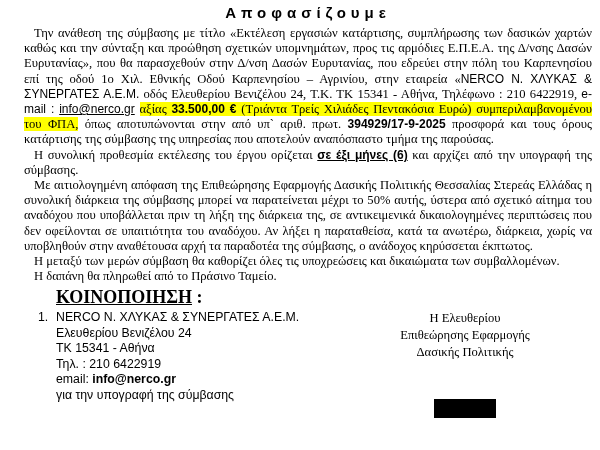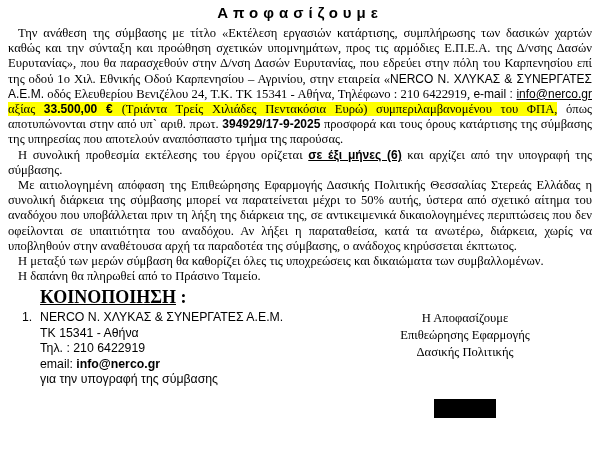--- a/index.html
+++ b/index.html
@@ -2,21 +2,21 @@
 <html lang="el" style="--highlight: #ffff00; --redaction: #000000;"><head>
 <meta charset="utf-8">
 <style>
   html, body { margin:0; padding:0; }
   body {
     width:600px; height:450px; overflow:hidden;
     background:#ffffff; color:#000000;
     font-family:"Liberation Serif", serif;
     font-size:12.6px;
   }
-  .page { padding:2px 8px 0 8px; }
+  .page { padding:2px 8px 0 24px; }
   .title {
     margin:2px 0 5px 0;
     text-align:center;
     font-family:"Liberation Sans", sans-serif;
     font-weight:bold;
     font-size:15px;
     letter-spacing:5px;
   }
   p.body {
     margin:0;
@@ -76,28 +76,29 @@
   <p class="body">Η δαπάνη θα πληρωθεί από το Πράσινο Ταμείο.</p>
 
   <div class="dist-heading"><span class="u">ΚΟΙΝΟΠΟΙΗΣΗ</span><span> :</span></div>
 
   <div class="columns">
 
     <div class="recipient">
       <div class="num">1.</div>
       <div class="addr">
         <div><span>NERCO Ν. ΧΛΥΚΑΣ &amp; ΣΥΝΕΡΓΑΤΕΣ Α.Ε.Μ.</span></div>
+        <div><span>Ελευθερίου Βενιζέλου 24</span></div>
         <div><span>ΤΚ 15341 - Αθήνα</span></div>
         <div><span>Τηλ. : 210 6422919</span></div>
         <div><span>email: </span><span class="b">info@nerco.gr</span></div>
         <div><span>για την υπογραφή της σύμβασης</span></div>
       </div>
     </div>
 
     <div class="sig">
-      <div>Η Αποφασίζουμε</div>
+      <div>Η Ελευθερίου</div>
       <div>Επιθεώρησης Εφαρμογής</div>
       <div>Δασικής Πολιτικής</div>
       <div class="stamp"></div>
     </div>
 
   </div>
 </div>
 
 </body></html>

